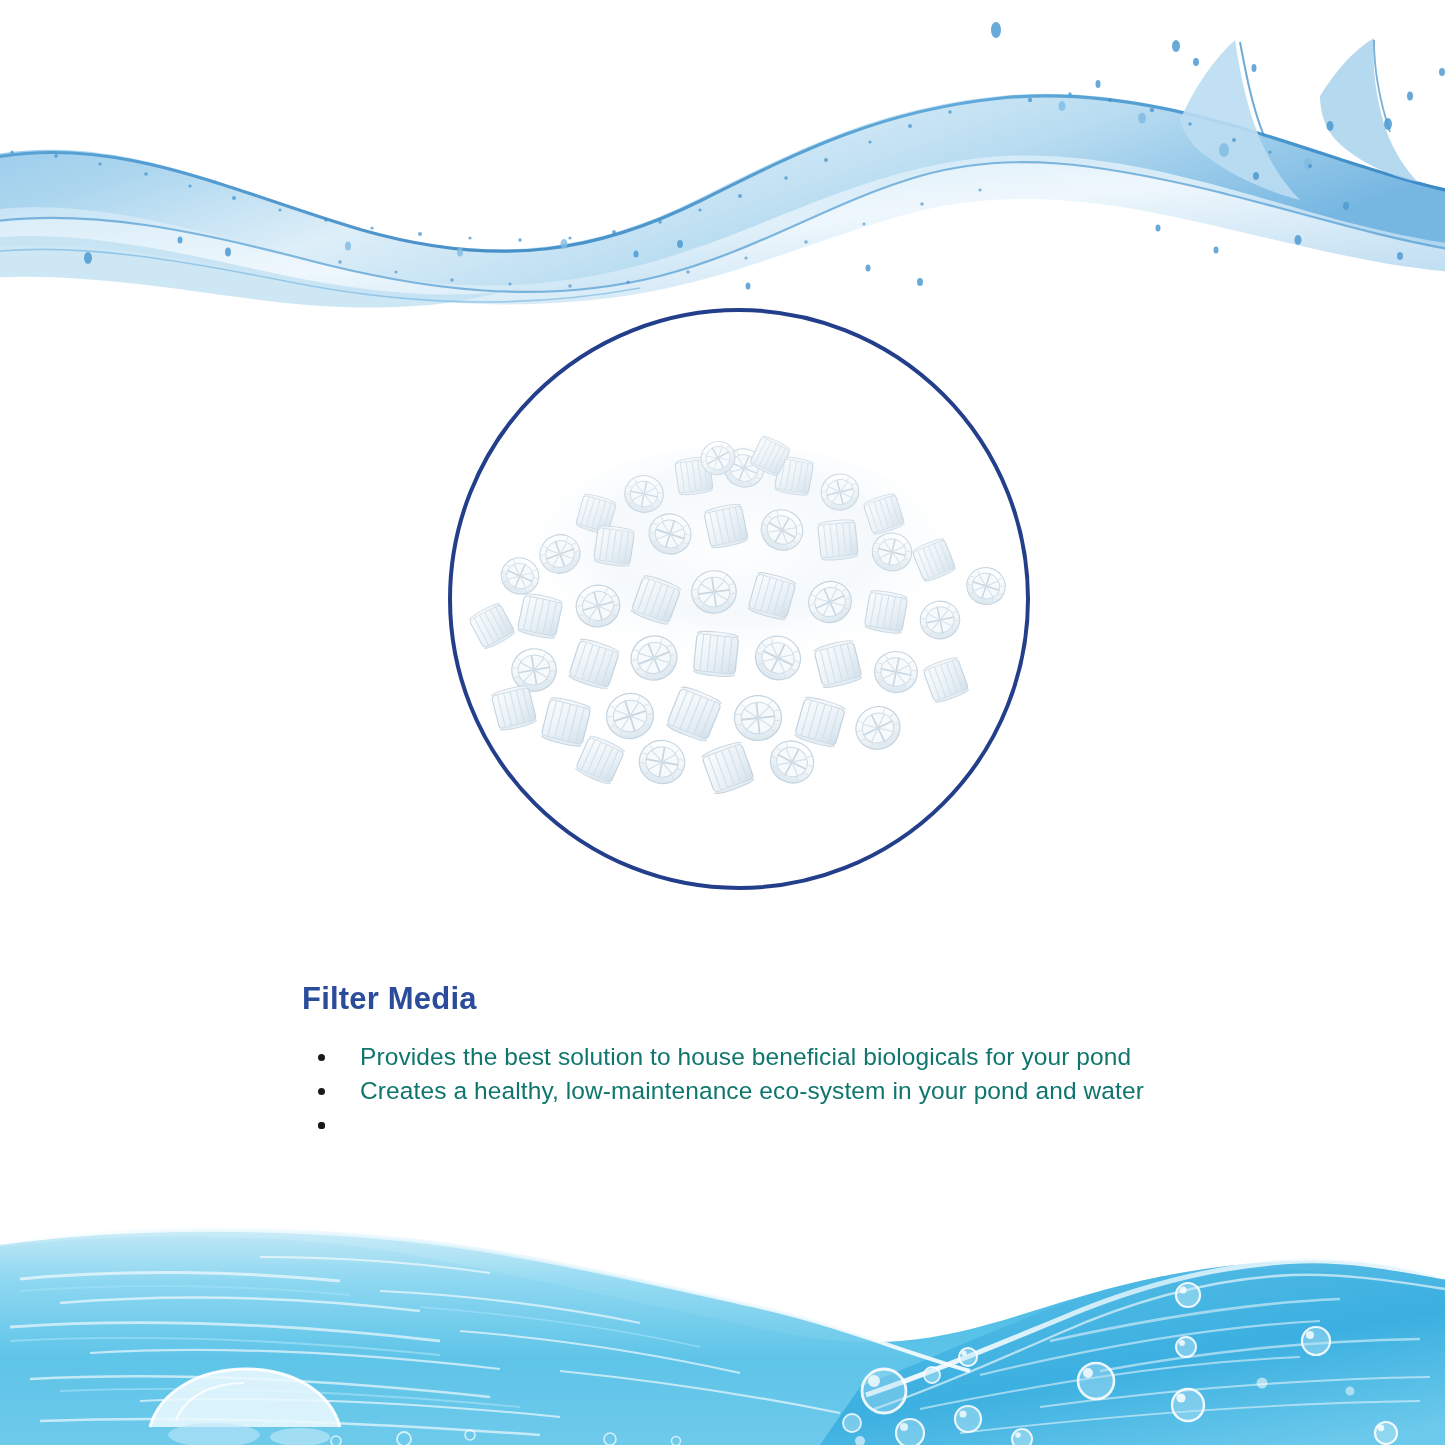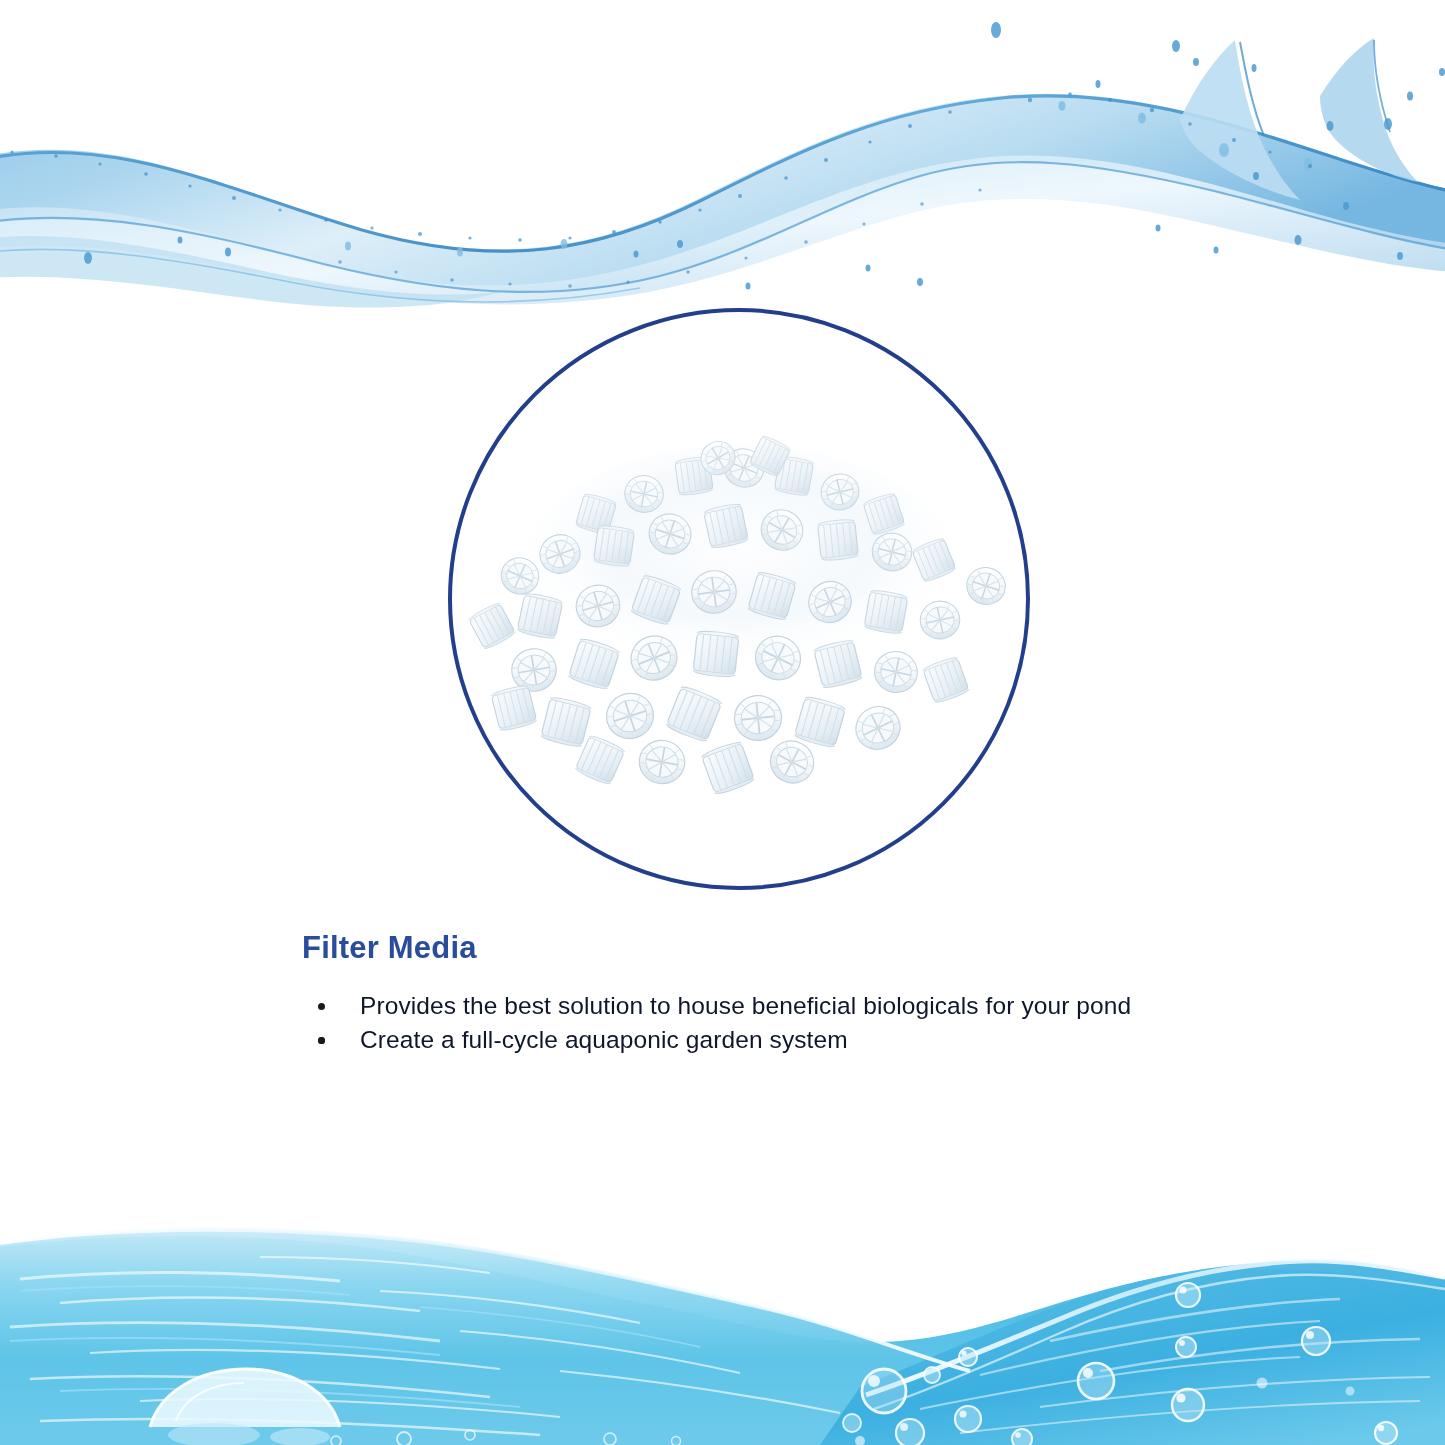--- a/index.html
+++ b/index.html
@@ -55,40 +55,40 @@
     left: 0;
     top: 0;
     width: 582px;
     height: 582px;
   }
 
   
   #text-block {
     position: absolute;
     left: 302px;
-    top: 932px;
+    top: 983px;
     width: 900px;
   }
   #section-title {
     font-size: 31px;
     font-weight: bold;
     color: #2B4C9B;
     letter-spacing: 0.2px;
     margin: 0 0 24px 0;
     line-height: 1.05;
   }
   #feature-list {
     list-style: none;
     margin: 0;
     padding: 0;
   }
   #feature-list li {
     position: relative;
     font-size: 24.5px;
-    color: #0f172a;
+    color: #0f766e;
     line-height: 34px;
     padding-left: 58px;
     letter-spacing: 0.1px;
     white-space: nowrap;
   }
   #feature-list li .bullet-dot {
     position: absolute;
     left: 16px;
     top: 14px;
     width: 7px;
@@ -370,24 +370,27 @@
 
   <div id="text-block">
     <h2 id="section-title">Filter Media</h2>
     <ul id="feature-list">
       <li>
         <span class="bullet-dot"></span>
         <span>Provides the best solution to house beneficial biologicals for your pond</span>
       </li>
       <li>
         <span class="bullet-dot"></span>
+        <span>Creates a healthy, low-maintenance eco-system in your pond and water</span>
       </li>
       <li>
         <span class="bullet-dot"></span>
-        <span>Create a full-cycle aquaponic garden system</span>
+      </li>
+      <li>
+        <span class="bullet-dot"></span>
       </li>
     </ul>
   </div>
 
   <div id="bottom-water">
     <svg width="1445" height="250" viewBox="0 0 1445 250" xmlns="http://www.w3.org/2000/svg">
       <defs>
         <linearGradient id="waterDeep" x1="0" y1="0" x2="0" y2="1">
           <stop offset="0%" stop-color="#3FB4E2"></stop>
           <stop offset="40%" stop-color="#55C0E7"></stop>

